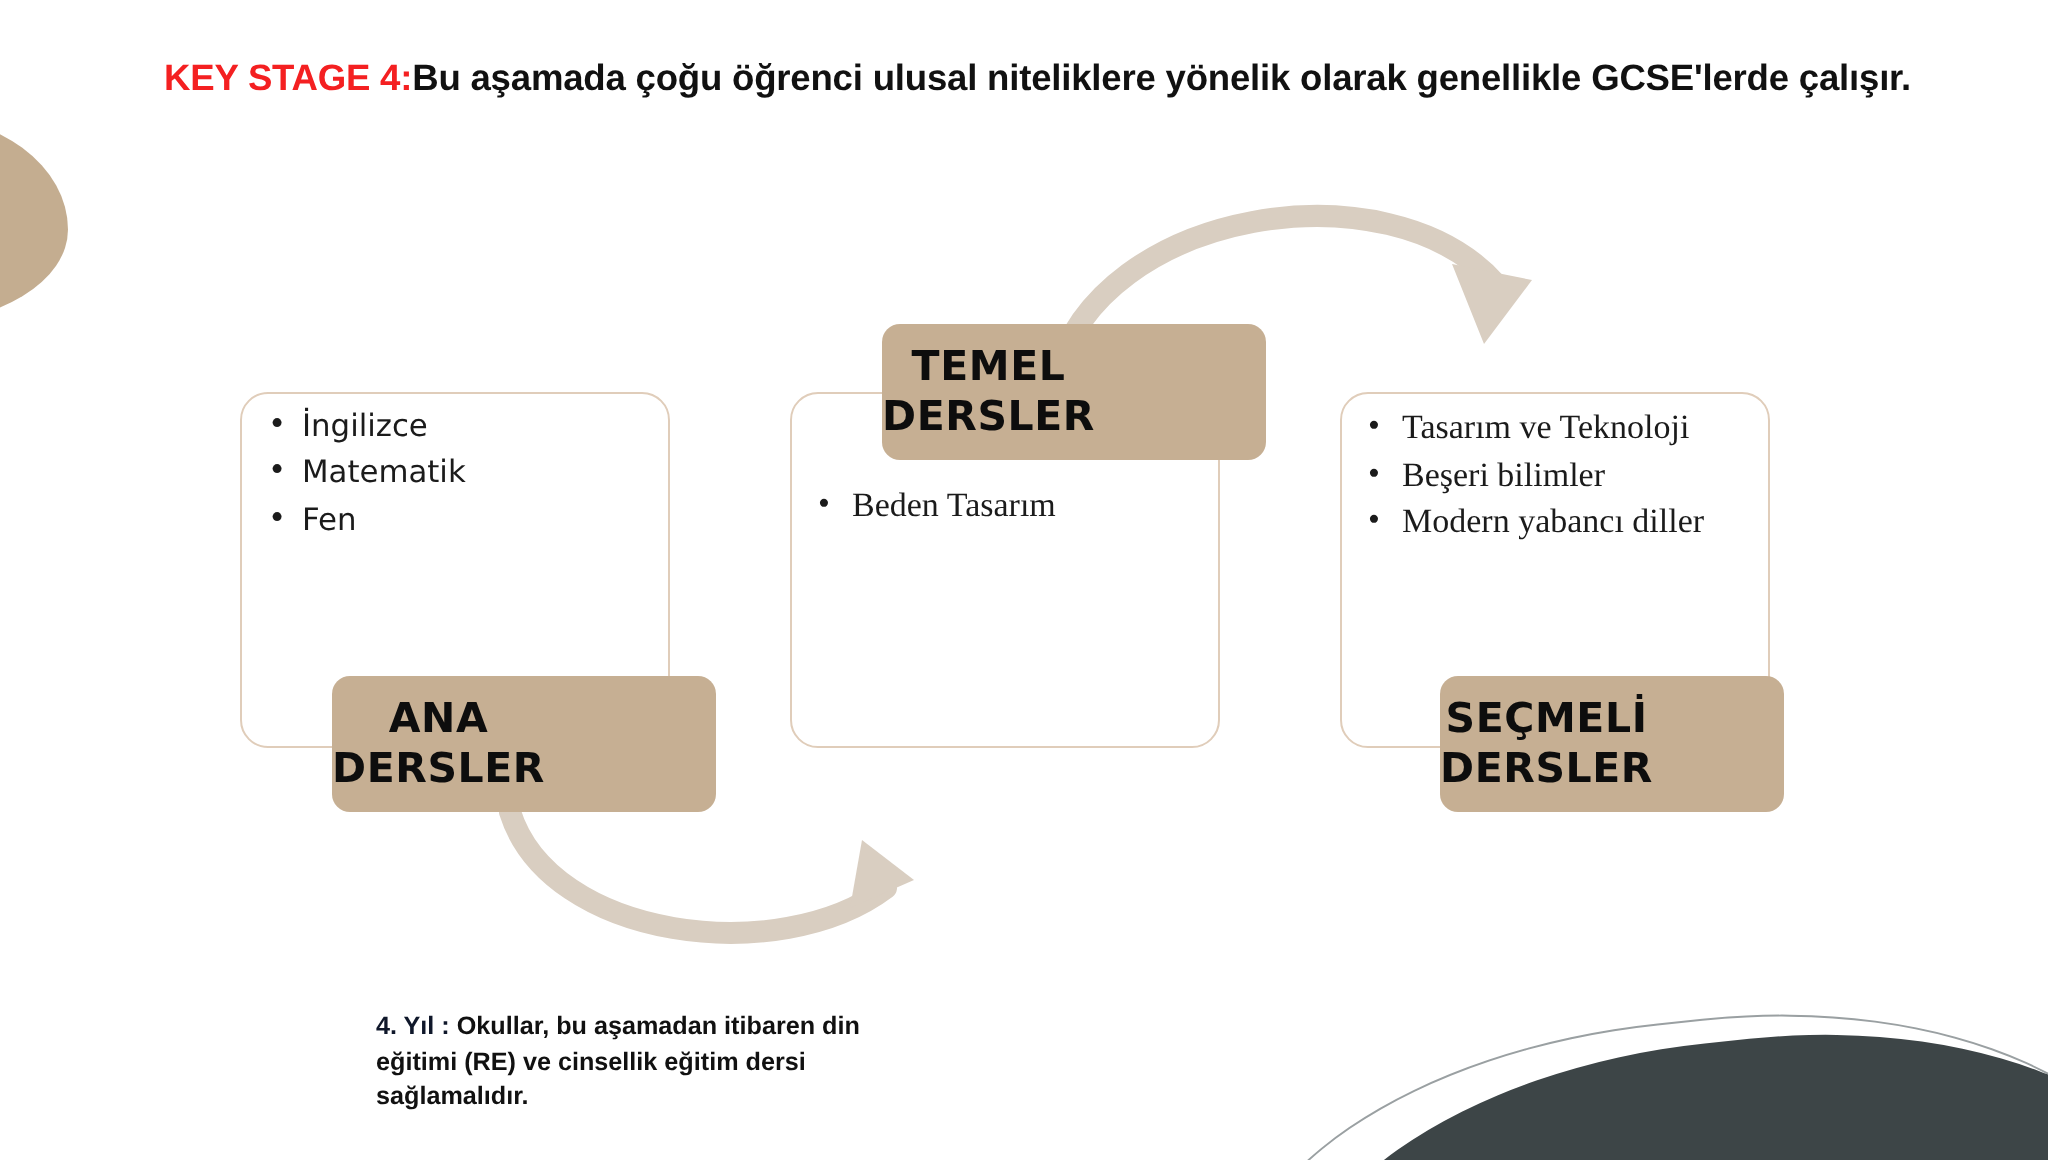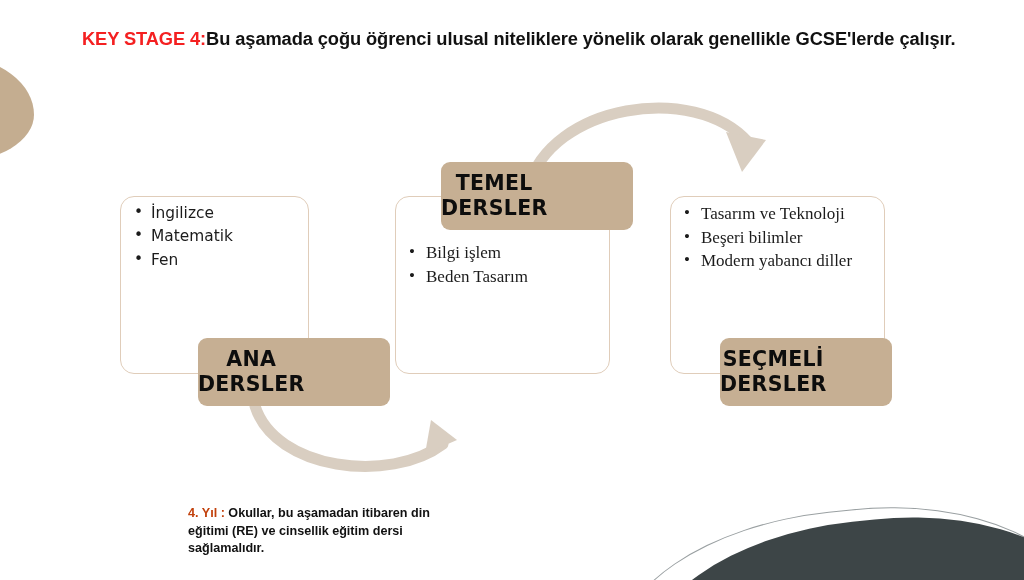--- a/index.html
+++ b/index.html
@@ -67,21 +67,21 @@
   #heading .kicker { color: #f42021; }
 
   
   .content-box {
     position: absolute;
     border: 1.3px solid #e0cdba;
     border-radius: 14px;
     background: #ffffff;
     box-sizing: border-box;
   }
-  #box-core     { left: 120px; top: 196px; width: 189px; height: 178px; }
+  #box-core     { left: 120px; top: 196px; width: 215px; height: 178px; }
   #box-found    { left: 395px; top: 196px; width: 215px; height: 178px; }
   #box-optional { left: 670px; top: 196px; width: 215px; height: 178px; }
 
   .list {
     list-style: none;
     margin: 0;
     padding: 0;
   }
   .list li {
     position: relative;
@@ -129,42 +129,42 @@
     font-family: "DejaVu Sans", sans-serif;
     font-weight: bold;
     font-size: 20.5px;
     line-height: 25px;
     letter-spacing: 0.3px;
     text-align: center;
     display: flex;
     align-items: center;
     box-sizing: border-box;
   }
-  #chip-core     { left: 166px; top: 338px; width: 192px; height: 68px; margin-left: 32px; }
+  #chip-core     { left: 166px; top: 338px; width: 192px; height: 68px; }
   #chip-found    { left: 441px; top: 162px; width: 192px; height: 68px; }
   #chip-optional { left: 720px; top: 338px; width: 172px; height: 68px; }
   .chip span { display: block; }
 
   
   #arrow-top, #arrow-bottom { position: absolute; }
   #arrow-top    { left: 520px; top: 88px;  width: 260px; height: 110px; }
   #arrow-bottom { left: 245px; top: 392px; width: 240px; height: 90px; }
 
   
   #footnote {
     position: absolute;
     left: 188px;
     top: 505px;
     width: 270px;
     font-size: 12.6px;
     font-weight: bold;
     line-height: 17.5px;
     color: #111111;
   }
-  #footnote .year { color: #c2410c; }
+  #footnote .year { color: #0f172a; }
 </style>
 </head>
 <body>
 
 <div id="slide">
 
   <div class="deco" id="deco-leaf-left"></div>
   <div class="deco" id="deco-outline-blob"></div>
   <div class="deco" id="deco-dark-blob"></div>
 
@@ -183,21 +183,20 @@
   <div class="content-box" id="box-core">
     <ul class="list" id="list-core">
       <li>İngilizce</li>
       <li>Matematik</li>
       <li>Fen</li>
     </ul>
   </div>
 
   <div class="content-box" id="box-found">
     <ul class="list" id="list-found">
-      <li>Bilgi işlem</li>
       <li>Beden Tasarım</li>
     </ul>
   </div>
 
   <div class="content-box" id="box-optional">
     <ul class="list" id="list-optional">
       <li>Tasarım ve Teknoloji</li>
       <li>Beşeri bilimler</li>
       <li>Modern yabancı diller</li>
     </ul>

